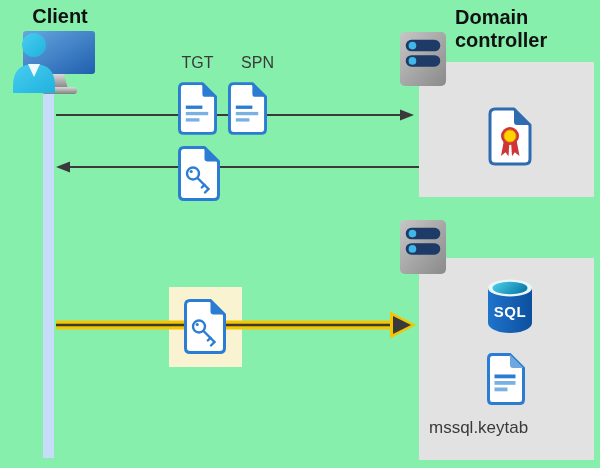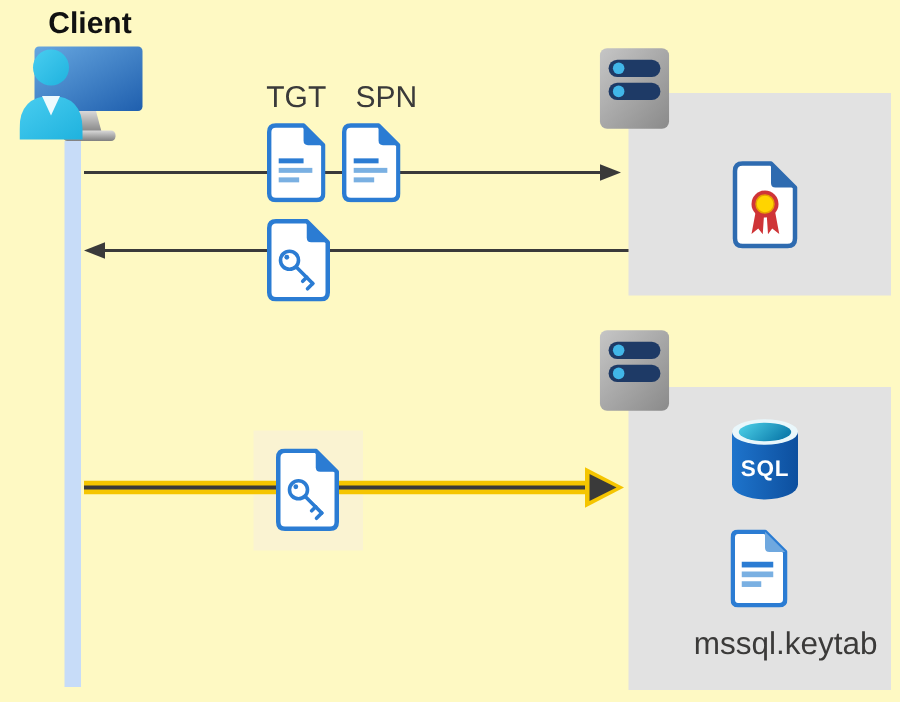--- a/index.html
+++ b/index.html
@@ -1,26 +1,26 @@
 <!DOCTYPE html>
 <html style="--doc-blue: #2b7cd3; --doc-blue-light: #7ab0e2; --fold-light: #6fa8df; --cert-blue: #2e6bb0; --cert-red: #cf3437; --cert-gold: #ffd400; --arrow-dark: #3a3a3a; --yellow: #f5c500; --yellow-highlight: #faf3d2; --lifeline-blue: #c7dcf8; --box-gray: #e2e2e2; --pill-navy: #1e3a66; --dot-cyan: #41b6e8; --label-gray: #3b3a39;"><head>
 <meta charset="utf-8">
 <style>
   html,body { margin:0; padding:0; background:#fff; }
   .stage {
-    position:relative; width:600px; height:468px; background:#fef9c3;
+    position:relative; width:600px; height:468px; background:#86efac;
     font-family:"Liberation Sans", sans-serif; overflow:hidden;
   }
   .abs { position:absolute; }
   .graybox { background:var(--box-gray,#e2e2e2); }
   .highlight { background:var(--yellow-highlight,#faf3d2); }
   .lifeline { background:var(--lifeline-blue,#c7dcf8); }
   .node-title { font-weight:bold; font-size:20px; color:#111111; line-height:1.15; }
-  .ticket-label { font-size:20px; color:#3a3a3a; text-align:center; }
-  .keytab-label { font-size:21px; color:var(--label-gray,#3b3a39); text-align:right; }
+  .ticket-label { font-size:16px; color:#3a3a3a; text-align:center; }
+  .keytab-label { font-size:17px; color:var(--label-gray,#3b3a39); text-align:left; }
   svg { display:block; }
 
   
   .doc-body   { fill:#ffffff; stroke:var(--doc-blue,#2b7cd3); stroke-width:3; stroke-linejoin:round; }
   .doc-fold   { fill:var(--doc-blue,#2b7cd3); }
   .doc-fold-light { fill:var(--fold-light,#6fa8df); }
   .doc-line-d { fill:var(--doc-blue,#2b7cd3); }
   .doc-line-l { fill:var(--doc-blue-light,#7ab0e2); }
   .key-stroke { stroke:var(--doc-blue,#2b7cd3); stroke-width:2.4; fill:none; stroke-linecap:round; }
   .key-dot    { fill:var(--doc-blue,#2b7cd3); }
@@ -154,20 +154,21 @@
   </svg>
 
   <svg class="abs" style="left:399px;top:31px" width="48" height="56" viewBox="0 0 50 58">
     <rect x="1" y="1" width="48" height="56" rx="5" fill="url(#grad-server)"></rect>
     <rect class="srv-pill" x="7" y="9" width="36" height="12" rx="6"></rect>
     <circle class="srv-dot" cx="14" cy="15" r="4"></circle>
     <rect class="srv-pill" x="7" y="25" width="36" height="12" rx="6"></rect>
     <circle class="srv-dot" cx="14" cy="31" r="4"></circle>
   </svg>
 
+  <div class="abs node-title" style="left:455px;top:6px;width:135px">Domain controller</div>
 
   <svg class="abs" style="left:488px;top:107px" width="44" height="59" viewBox="0 0 44 59">
     <path class="cert-body" d="M7 2 H26 L42 18 V52 Q42 57 37 57 H7 Q2 57 2 52 V7 Q2 2 7 2 Z"></path>
     <path class="cert-fold" d="M26 2 L42 18 H29 Q26 18 26 15 Z"></path>
     <path class="cert-red" d="M16 33 L13 49 L17.5 45.3 L20.5 49.2 L21.5 34 Z"></path>
     <path class="cert-red" d="M23 34 L24 49.2 L26.8 45.3 L31.5 49 L28.5 33 Z"></path>
     <circle class="cert-red" cx="22" cy="29" r="9"></circle>
     <circle class="cert-gold" cx="22" cy="29" r="6"></circle>
   </svg>
 

